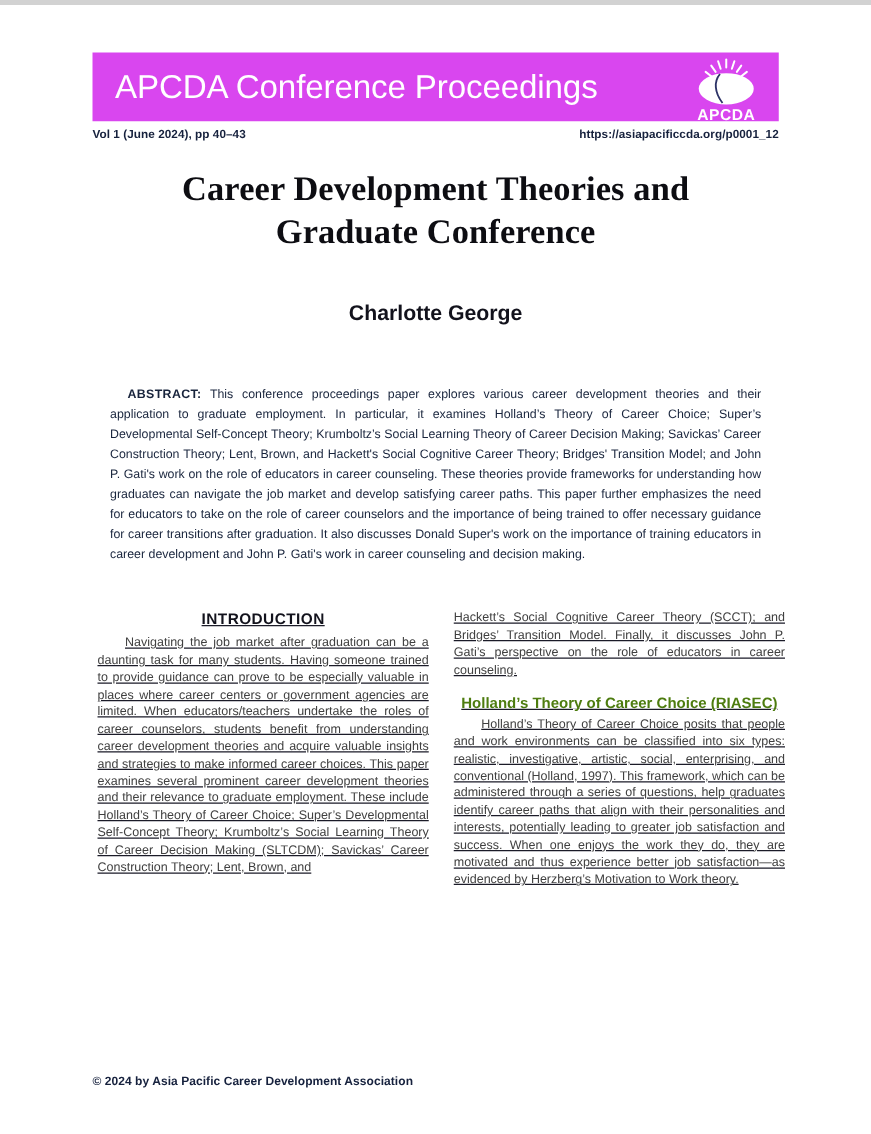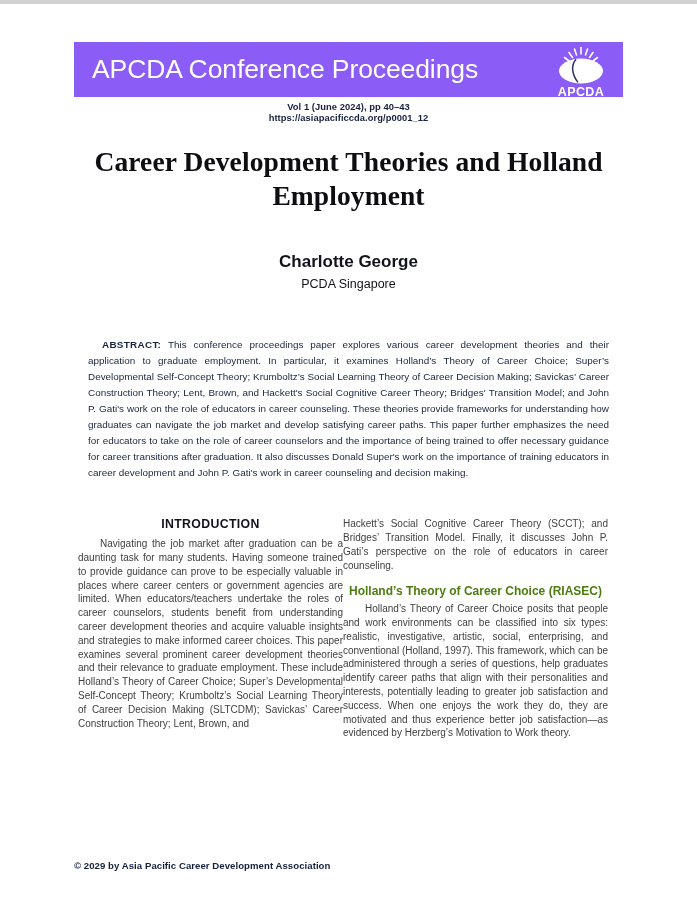--- a/index.html
+++ b/index.html
@@ -39,21 +39,21 @@
     position: absolute;
     left: 74px;
     top: 38px;
     width: 549px;
   }
 
   
   .masthead {
     position: relative;
     height: 55px;
-    background: #8b5cf6;
+    background: #d946ef;
     display: flex;
     align-items: center;
     box-sizing: border-box;
     padding: 0 10px 0 18px;
   }
   .masthead-title {
     color: #ffffff;
     font-size: 26.5px;
     font-weight: 400;
     letter-spacing: -0.1px;
@@ -67,27 +67,26 @@
     height: 48px;
     flex: 0 0 auto;
     margin-left: 6px;
   }
   .logo svg { display: block; }
 
   
   .meta-row {
     display: flex;
     justify-content: space-between;
-    align-items: center;
+    align-items: flex-start;
     margin-top: 4px;
     font-size: 9.4px;
     font-weight: 700;
     color: #16213d;
     letter-spacing: 0.05px;
-    flex-direction: column;
   }
   .meta-right { font-weight: 700; }
 
   
   .doc-title {
     margin: 22px 0 0 0;
     text-align: center;
     font-family: "Liberation Serif", serif;
     font-weight: 700;
     font-size: 27.5px;
@@ -128,21 +127,23 @@
   }
   .abstract-label {
     font-weight: 700;
     letter-spacing: 0.3px;
   }
 
   
   .columns {
     margin-top: 36px;
     display: flex;
+    gap: 20px;
     padding: 0 4px;
+    text-decoration: underline;
   }
   .col {
     width: 265px;
     flex: 0 0 265px;
   }
   .section-heading-centered {
     text-align: center;
     font-size: 12.3px;
     font-weight: 700;
     letter-spacing: 0.35px;
@@ -210,25 +211,24 @@
           <text x="32" y="50" text-anchor="middle" font-family="Liberation Sans, sans-serif" font-size="12.5" font-weight="bold" fill="#ffffff" letter-spacing="0.4">APCDA</text>
         </svg>
       </div>
     </div>
 
     <div class="meta-row">
       <span>Vol 1 (June 2024), pp 40–43</span>
       <span class="meta-right">https://asiapacificcda.org/p0001_12</span>
     </div>
 
-    <h1 class="doc-title">Career Development Theories and Holland Employment</h1>
+    <h1 class="doc-title">Career Development Theories and Graduate Conference</h1>
 
     <div class="author-block">
       <div class="author-name">Charlotte George</div>
-      <div class="author-affil">PCDA Singapore</div>
     </div>
 
     <div class="abstract">
       <span class="abstract-label">ABSTRACT:</span><span> This conference proceedings paper explores various career development theories and their application to graduate employment. In particular, it examines Holland’s Theory of Career Choice; Super’s Developmental Self-Concept Theory; Krumboltz’s Social Learning Theory of Career Decision Making; Savickas’ Career Construction Theory; Lent, Brown, and Hackett's Social Cognitive Career Theory; Bridges' Transition Model; and John P. Gati's work on the role of educators in career counseling. These theories provide frameworks for understanding how graduates can navigate the job market and develop satisfying career paths. This paper further emphasizes the need for educators to take on the role of career counselors and the importance of being trained to offer necessary guidance for career transitions after graduation. It also discusses Donald Super's work on the importance of training educators in career development and John P. Gati's work in career counseling and decision making.</span>
     </div>
 
     <div class="columns">
 
       <div class="col">
         <div class="section-heading-centered">INTRODUCTION</div>
@@ -237,15 +237,15 @@
 
       <div class="col">
         <p class="body-par no-indent">Hackett’s Social Cognitive Career Theory (SCCT); and Bridges’ Transition Model. Finally, it discusses John P. Gati’s perspective on the role of educators in career counseling.</p>
         <div class="section-heading-left">Holland’s Theory of Career Choice (RIASEC)</div>
         <p class="body-par">Holland’s Theory of Career Choice posits that people and work environments can be classified into six types: realistic, investigative, artistic, social, enterprising, and conventional (Holland, 1997). This framework, which can be administered through a series of questions, help graduates identify career paths that align with their personalities and interests, potentially leading to greater job satisfaction and success. When one enjoys the work they do, they are motivated and thus experience better job satisfaction—as evidenced by Herzberg’s Motivation to Work theory.</p>
       </div>
 
     </div>
   </div>
 
-  <div class="footer">© 2029 by Asia Pacific Career Development Association</div>
+  <div class="footer">© 2024 by Asia Pacific Career Development Association</div>
 
 </div>
 
 </body></html>

